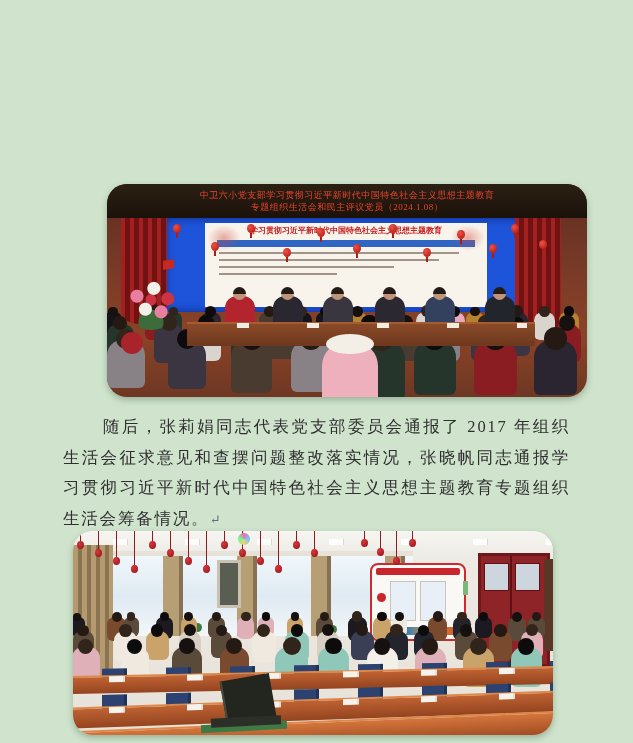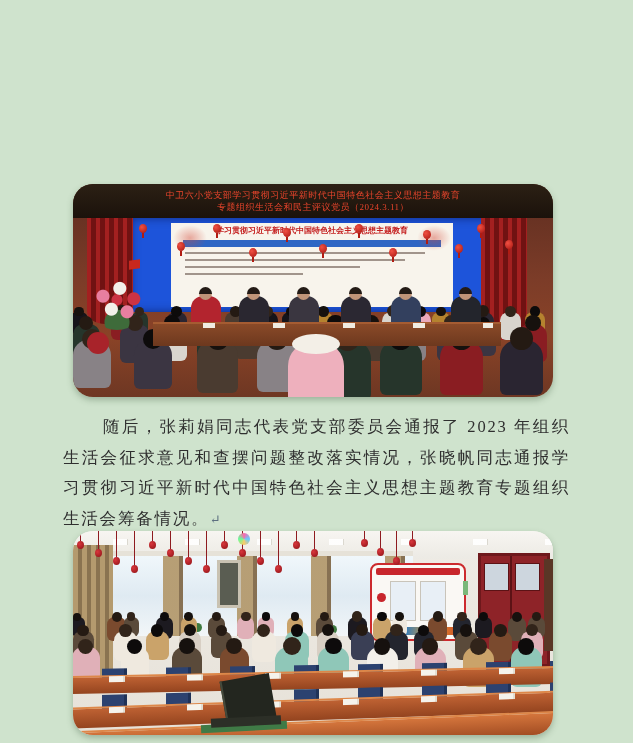--- a/index.html
+++ b/index.html
@@ -8,21 +8,21 @@
   .para{position:absolute;left:63px;width:507px;color:#2f2f2f;font-size:16.5px;
         line-height:30.5px;letter-spacing:1.8px;text-align:justify;text-justify:inter-character;}
   .para1{top:2px;}
   .para2{top:412px;text-indent:40px;}
   .wavy{text-decoration:underline;text-decoration-style:wavy;text-decoration-color:#e03a2a;
         text-decoration-thickness:1px;text-underline-offset:4px;}
   .pilcrow{color:#5c6f80;font-size:13px;letter-spacing:0;}
 
   .photo{position:absolute;left:73px;width:480px;border-radius:20px;overflow:hidden;
          box-shadow:0 3px 6px rgba(60,90,60,.35);}
-  .photo1{top:184px;height:213px;background:linear-gradient(180deg,#5e2d20 0%,#7c3c28 45%,#8a4327 72%,#6e3723 100%);}
+  .photo1{top:184px;height:213px;background:linear-gradient(180deg,#5e2d20 0%,#7c3c28 45%,#8a4327 72%,#6e3723 100%);margin-left:34px;}
   .photo2{top:531px;height:204px;background:linear-gradient(180deg,#efece6,#e6e1d8);}
   .abs{position:absolute;}
 
   
   .p1-banner{left:0;right:0;top:0;height:34px;background:linear-gradient(#2c2014,#1b120b);
              z-index:5;text-align:center;color:#ea452c;}
   .p1-banner div{font-size:9px;line-height:12px;letter-spacing:.5px;white-space:nowrap;}
   .p1-banner .l1{margin-top:5px;}
   .p1-curtain{top:34px;width:46px;height:106px;z-index:2;
       background:repeating-linear-gradient(90deg,#a32020 0 4px,#701212 4px 9px);
@@ -95,21 +95,21 @@
 </style>
 </head>
 <body>
 
 <div class="page">
 
 
   <div class="photo photo1">
     <div class="abs p1-banner">
       <div class="l1">中卫六小党支部学习贯彻习近平新时代中国特色社会主义思想主题教育</div>
-      <div>专题组织生活会和民主评议党员（2024.3.11）</div>
+      <div>专题组织生活会和民主评议党员（2024.1.08）</div>
     </div>
     <div class="abs p1-curtain" style="left:14px;"></div>
     <div class="abs p1-curtain" style="right:26px;height:122px;"></div>
     <div class="abs p1-screen">
       <div class="abs p1-slide">
         <div class="abs p1-blob" style="left:2px;top:2px;"></div>
         <div class="abs p1-blob" style="right:2px;top:2px;"></div>
         <div class="t t1">学习贯彻习近平新时代中国特色社会主义思想主题教育</div>
         <div class="p1-bar"></div>
         <div class="p1-line" style="width:85%;"></div>
@@ -264,21 +264,21 @@
         </div>
         <div class="person" style="left: 426.8px; top: 156px; width: 43.2px; height: 55.3px; background: rgb(42, 37, 49); border-radius: 17.2661px 17.2661px 6px 6px; z-index: 4;">
           <div class="head" style="width: 23.3px; height: 23.3px; left: 9.8px; top: -12.9px; background: rgb(36, 26, 19);"></div>
         </div>
       </div>
     <div class="abs p1-beanie"></div>
     <div class="abs p1-pink"></div>
     <div class="abs p1-fur"></div>
   </div>
 
-  <div class="para para2"><span>随后，张莉娟同志代表党支部委员会通报了 2023 年组织生活会征求意见和查摆问题整改落实情况，张晓帆同志通报学习贯彻习近平新时代中国特色社会主义思想主题教育专题组织生活会筹备情况。</span><span class="pilcrow">↵</span></div>
+  <div class="para para2"><span>随后，张莉娟同志代表党支部委员会通报了 2017 年组织生活会征求意见和查摆问题整改落实情况，张晓帆同志通报学习贯彻习近平新时代中国特色社会主义思想主题教育专题组织生活会筹备情况。</span><span class="pilcrow">↵</span></div>
 
   <div class="photo photo2">
     <div class="abs p2-ceiling"></div>
     <div class="abs p2-lights"></div>
     <div class="abs p2-leftwall"></div>
     <div class="abs p2-windows"></div>
     <div class="abs p2-plant" style="left:120px;top:92px;"></div>
     <div class="abs p2-plant" style="left:255px;top:94px;"></div>
     <div class="abs p2-painting"></div>
     <div id="p2-garland">

